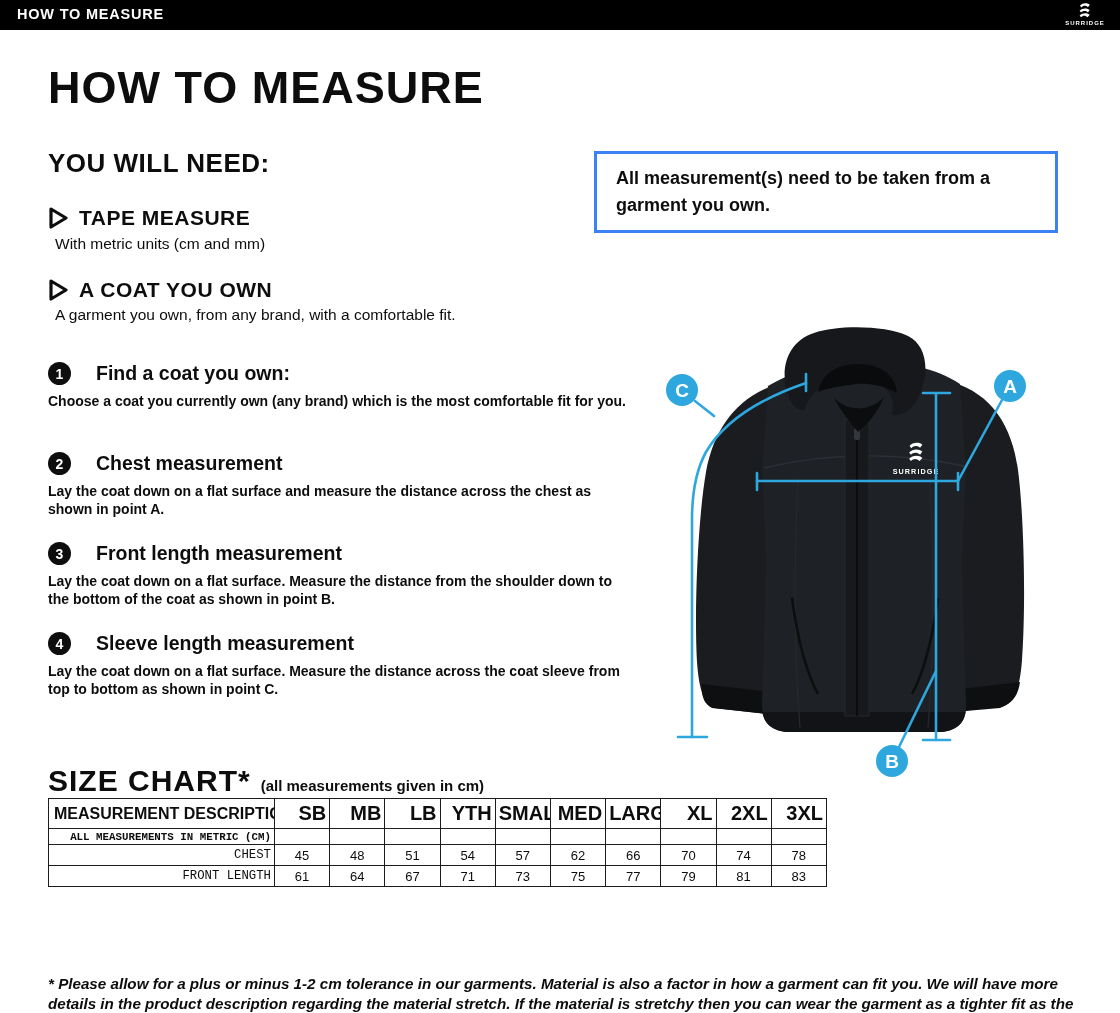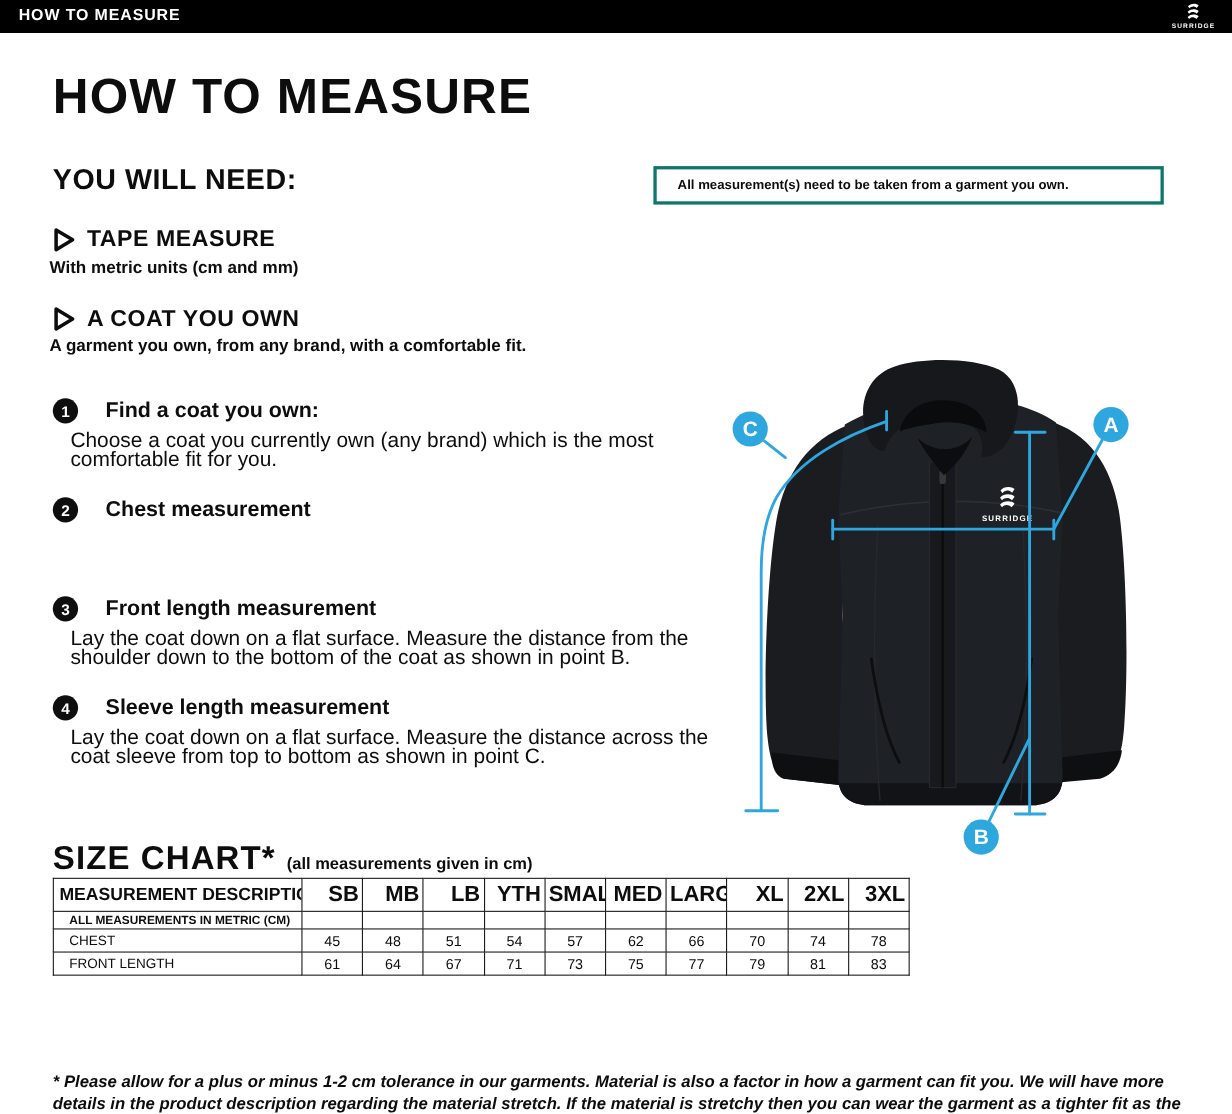--- a/index.html
+++ b/index.html
@@ -15,49 +15,49 @@
   
   .page-title{position:absolute;left:48px;top:62px;font-size:45px;font-weight:bold;
     letter-spacing:1px;}
   .ywn-heading{position:absolute;left:48px;top:148px;font-size:26px;font-weight:bold;
     letter-spacing:.5px;}
   
   .need-row{position:absolute;left:48px;display:flex;align-items:center;gap:11px;}
   .need-row.n1{top:206px;}
   .need-row.n2{top:278px;}
   .need-label{font-size:21px;font-weight:bold;letter-spacing:.5px;text-align:center;}
-  .need-desc{position:absolute;left:45px;font-size:15.5px;font-weight:bold;}
+  .need-desc{position:absolute;left:55px;font-size:15.5px;font-weight:normal;}
   .need-desc.d1{top:235px;}
   .need-desc.d2{top:306px;}
   
-  .notice{position:absolute;left:594px;top:151px;width:420px;border:3px solid #0f766e;
-    padding:1px 19px;font-size:12px;font-weight:bold;line-height:27px;}
+  .notice{position:absolute;left:594px;top:151px;width:420px;border:3px solid #3b82f6;
+    padding:11px 19px;font-size:18px;font-weight:bold;line-height:27px;}
   
   .step{position:absolute;left:48px;width:600px;}
   .step.s1{top:362px;} .step.s2{top:452px;} .step.s3{top:542px;} .step.s4{top:632px;}
   .step-head{display:flex;align-items:center;gap:9px;}
   .badge{width:23px;height:23px;border-radius:50%;background:#0e0e0e;color:#fff;
     font-size:14px;font-weight:bold;display:flex;align-items:center;justify-content:center;
     flex:0 0 23px;}
   .step-title{font-size:19.5px;font-weight:bold;margin-left:16px;}
-  .step p{margin:7px 16px 0;font-size:19px;font-weight:normal;line-height:18px;width:588px;}
+  .step p{margin:7px 0 0;font-size:14px;font-weight:bold;line-height:18px;width:588px;}
   
   .figure-svg{position:absolute;left:636px;top:326px;}
   
   .sc-head{position:absolute;left:48px;top:744px;display:flex;align-items:baseline;gap:10px;}
   .sc-title{font-size:30px;font-weight:bold;letter-spacing:1px;margin-top:20px;}
   .sc-note{font-size:15px;font-weight:bold;}
   .size-table{position:absolute;left:48px;top:798px;border-collapse:collapse;
     table-layout:fixed;width:779px;background:#fff;}
   .size-table th,.size-table td{border:1.4px solid #1c1c1c;padding:0 3px;overflow:hidden;
     white-space:nowrap;}
   .size-table th{font-size:20px;font-weight:bold;height:29px;text-align:right;}
   .size-table th:first-child{width:217px;text-align:left;font-size:16px;padding-left:5px;}
   .size-table td{font-size:13px;font-weight:normal;height:20px;text-align:center;}
-  .size-table td:first-child{text-align:left;font-size:12.3px;padding-left:14px;}
+  .size-table td:first-child{text-align:right;font-size:12.3px;padding-left:3px;font-family:Liberation Mono, monospace;}
   .size-table tr.unit-row td{height:15px;font-size:10.8px;font-weight:bold;}
   
   .footnote{position:absolute;left:48px;top:941px;width:1040px;font-size:15.2px;
     font-weight:bold;font-style:italic;line-height:19.5px;margin-top:33px;}
   .hidden-defs{position:absolute;width:0;height:0;}
 </style>
 </head>
 <body>
 
 <svg class="hidden-defs" aria-hidden="true">
@@ -104,20 +104,21 @@
     <span class="badge">1</span>
     <span class="step-title">Find a coat you own:</span>
   </div>
   <p>Choose a coat you currently own (any brand) which is the most comfortable fit for you.</p>
 </div>
 <div class="step s2">
   <div class="step-head">
     <span class="badge">2</span>
     <span class="step-title">Chest measurement</span>
   </div>
+  <p>Lay the coat down on a flat surface and measure the distance across the chest as shown in point A.</p>
 </div>
 <div class="step s3">
   <div class="step-head">
     <span class="badge">3</span>
     <span class="step-title">Front length measurement</span>
   </div>
   <p>Lay the coat down on a flat surface. Measure the distance from the shoulder down to the bottom of the coat as shown in point B.</p>
 </div>
 <div class="step s4">
   <div class="step-head">

